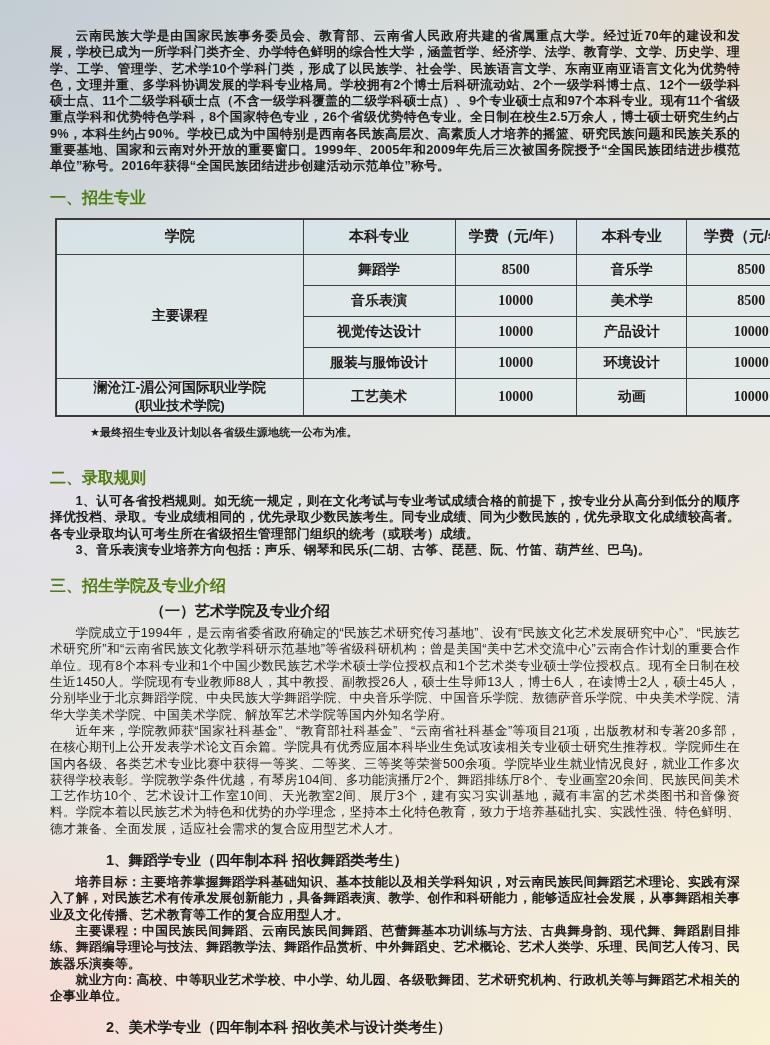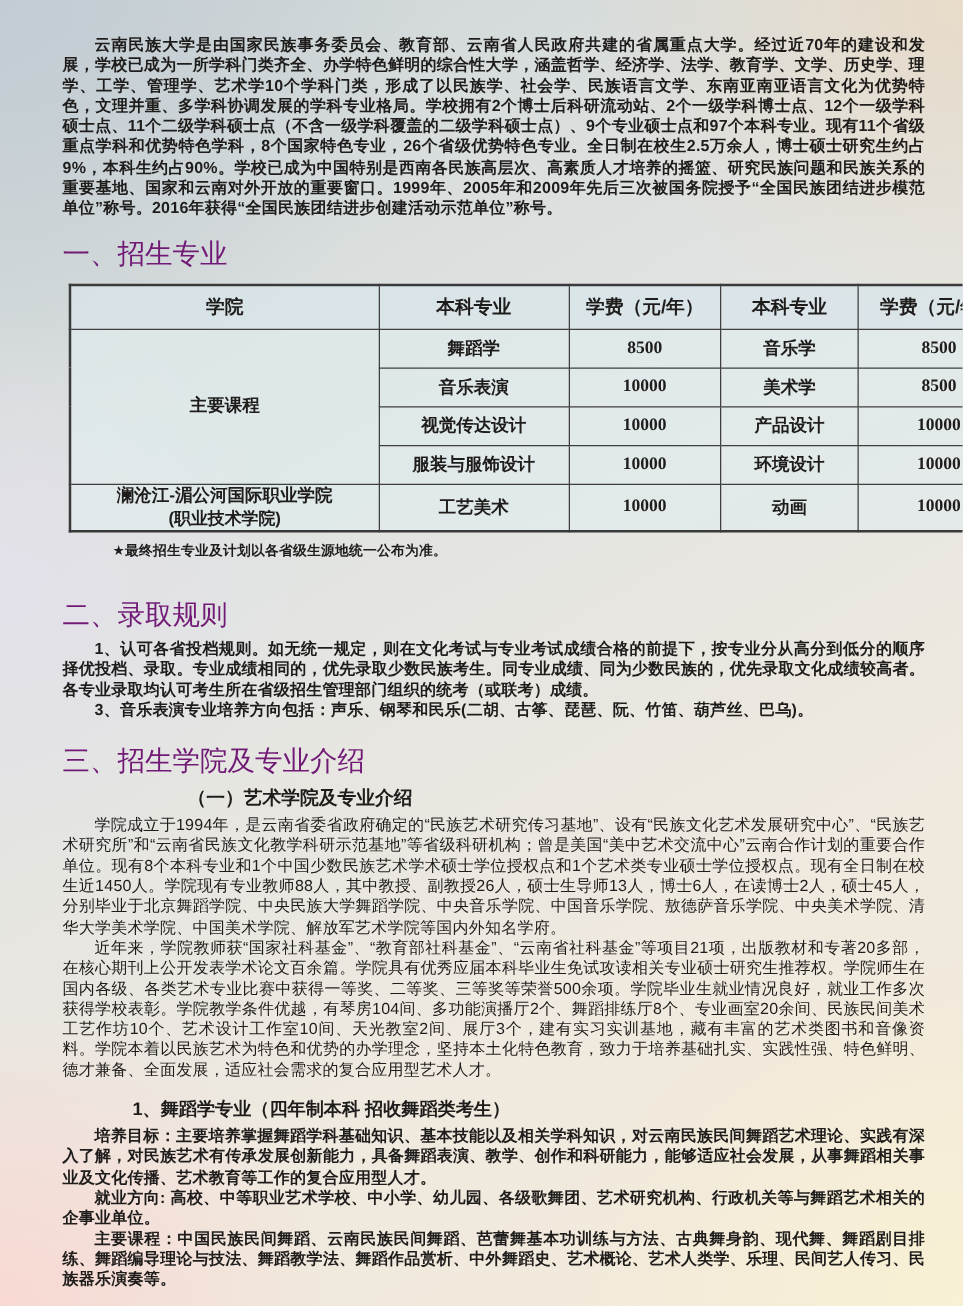--- a/index.html
+++ b/index.html
@@ -12,21 +12,21 @@
       radial-gradient(ellipse 60% 42% at 0% 0%, #c2ccd3, rgba(194,204,211,0) 75%),
       radial-gradient(ellipse 52% 34% at 100% 0%, #e8dbc9, rgba(232,219,201,0) 75%),
       radial-gradient(ellipse 42% 28% at 0% 45%, #e3e1ea, rgba(227,225,234,0) 75%),
       radial-gradient(ellipse 46% 30% at 0% 100%, #f8d8d3, rgba(248,216,211,0) 75%),
       radial-gradient(ellipse 56% 36% at 100% 100%, #f8f1d4, rgba(248,241,212,0) 75%),
       linear-gradient(150deg, #ccd4d6 0%, #e2e4e2 40%, #efe9df 70%, #f3e9d9 100%);
   }
   .doc{padding:28px 30px 0 50px;}
   p{margin:0;text-align:justify;text-indent:2em;
     font-size:12.8px;line-height:16.3px;font-weight:600;letter-spacing:.2px;}
-  .sec-heading{margin:13px 0 0 0;font-size:22px;font-weight:400;color:#701a75;}
+  .sec-heading{margin:13px 0 0 0;font-size:16px;font-weight:700;color:#4d7c0f;}
   .sub-heading{margin:5px 0 4px 100px;font-size:15px;font-weight:800;text-indent:0;}
   .major-heading{margin:14px 0 4px 56px;font-size:14.5px;font-weight:800;text-indent:0;}
   .rule{font-weight:600;}
   .rule-bold{font-weight:800;}
   table.majors{
     border-collapse:collapse;margin:9px 0 0 5px;width:762px;
     border:2px solid #3a3a3a;table-layout:fixed;
   }
   table.majors th,table.majors td{
     border:1px solid #3f3f3f;text-align:center;vertical-align:middle;
@@ -117,18 +117,18 @@
   <p class="rule">1、认可各省投档规则。如无统一规定，则在文化考试与专业考试成绩合格的前提下，按专业分从高分到低分的顺序择优投档、录取。专业成绩相同的，优先录取少数民族考生。同专业成绩、同为少数民族的，优先录取文化成绩较高者。各专业录取均认可考生所在省级招生管理部门组织的统考（或联考）成绩。</p>
   <p class="rule rule-bold">3、音乐表演专业培养方向包括：声乐、钢琴和民乐(二胡、古筝、琵琶、阮、竹笛、葫芦丝、巴乌)。</p>
 
   <h2 class="sec-heading mt18">三、招生学院及专业介绍</h2>
   <h3 class="sub-heading">（一）艺术学院及专业介绍</h3>
   <p class="para">学院成立于1994年，是云南省委省政府确定的“民族艺术研究传习基地”、设有“民族文化艺术发展研究中心”、“民族艺术研究所”和“云南省民族文化教学科研示范基地”等省级科研机构；曾是美国“美中艺术交流中心”云南合作计划的重要合作单位。现有8个本科专业和1个中国少数民族艺术学术硕士学位授权点和1个艺术类专业硕士学位授权点。现有全日制在校生近1450人。学院现有专业教师88人，其中教授、副教授26人，硕士生导师13人，博士6人，在读博士2人，硕士45人，分别毕业于北京舞蹈学院、中央民族大学舞蹈学院、中央音乐学院、中国音乐学院、敖德萨音乐学院、中央美术学院、清华大学美术学院、中国美术学院、解放军艺术学院等国内外知名学府。</p>
   <p class="para">近年来，学院教师获“国家社科基金”、“教育部社科基金”、“云南省社科基金”等项目21项，出版教材和专著20多部，在核心期刊上公开发表学术论文百余篇。学院具有优秀应届本科毕业生免试攻读相关专业硕士研究生推荐权。学院师生在国内各级、各类艺术专业比赛中获得一等奖、二等奖、三等奖等荣誉500余项。学院毕业生就业情况良好，就业工作多次获得学校表彰。学院教学条件优越，有琴房104间、多功能演播厅2个、舞蹈排练厅8个、专业画室20余间、民族民间美术工艺作坊10个、艺术设计工作室10间、天光教室2间、展厅3个，建有实习实训基地，藏有丰富的艺术类图书和音像资料。学院本着以民族艺术为特色和优势的办学理念，坚持本土化特色教育，致力于培养基础扎实、实践性强、特色鲜明、德才兼备、全面发展，适应社会需求的复合应用型艺术人才。</p>
 
   <h4 class="major-heading">1、舞蹈学专业（四年制本科  招收舞蹈类考生）</h4>
   <p>培养目标：主要培养掌握舞蹈学科基础知识、基本技能以及相关学科知识，对云南民族民间舞蹈艺术理论、实践有深入了解，对民族艺术有传承发展创新能力，具备舞蹈表演、教学、创作和科研能力，能够适应社会发展，从事舞蹈相关事业及文化传播、艺术教育等工作的复合应用型人才。</p>
+  <p>主要课程：中国民族民间舞蹈、云南民族民间舞蹈、芭蕾舞基本功训练与方法、古典舞身韵、现代舞、舞蹈剧目排练、舞蹈编导理论与技法、舞蹈教学法、舞蹈作品赏析、中外舞蹈史、艺术概论、艺术人类学、乐理、民间艺人传习、民族器乐演奏等。</p>
   <p>就业方向: 高校、中等职业艺术学校、中小学、幼儿园、各级歌舞团、艺术研究机构、行政机关等与舞蹈艺术相关的企事业单位。</p>
-  <p>主要课程：中国民族民间舞蹈、云南民族民间舞蹈、芭蕾舞基本功训练与方法、古典舞身韵、现代舞、舞蹈剧目排练、舞蹈编导理论与技法、舞蹈教学法、舞蹈作品赏析、中外舞蹈史、艺术概论、艺术人类学、乐理、民间艺人传习、民族器乐演奏等。</p>
 
   <h4 class="major-heading">2、美术学专业（四年制本科  招收美术与设计类考生）</h4>
 
 </div>
 
 </body></html>

